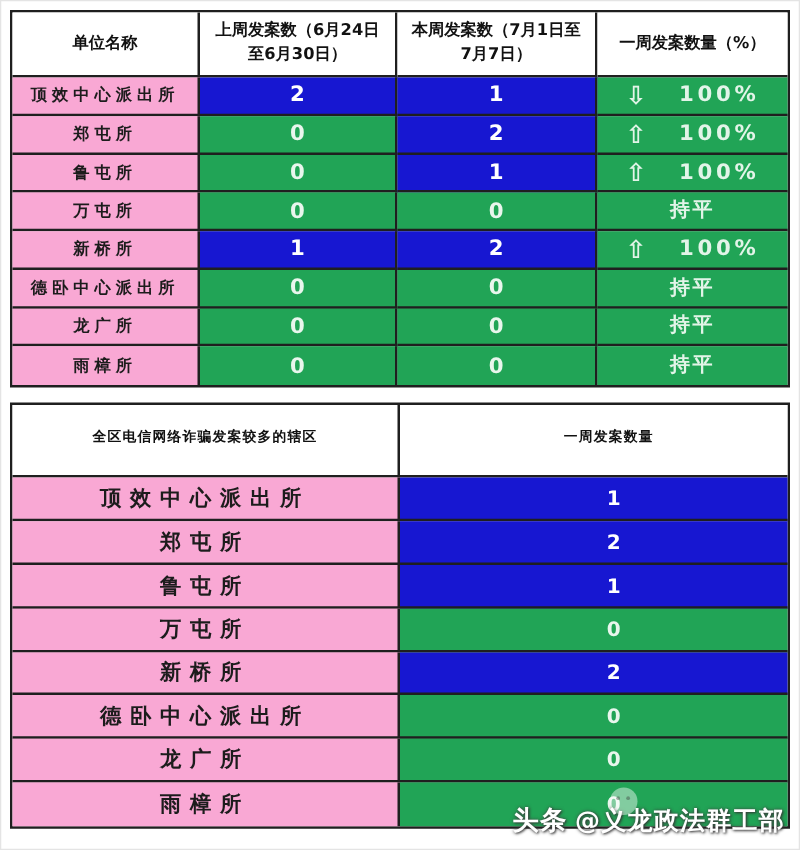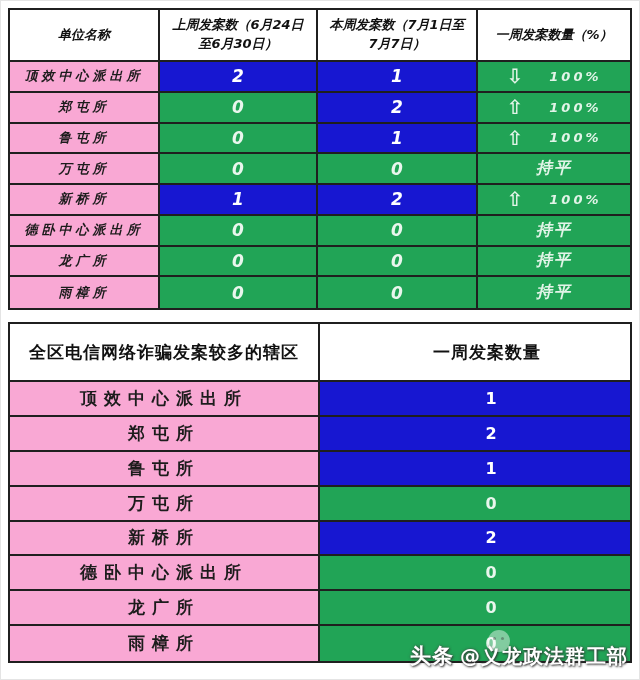--- a/index.html
+++ b/index.html
@@ -10,46 +10,46 @@
     overflow:hidden;
   }
   .tbl{
     position:absolute;left:8px;
     border:2px solid var(--border,#1f1f1f);
     display:grid;background:#ffffff;
     box-sizing:border-box;
   }
   #table1{top:8px;width:624px;height:302px;
     grid-template-columns:150px 158px 160px 152px;
-    grid-template-rows:52px repeat(8,1fr);font-style:italic;}
+    grid-template-rows:52px repeat(8,1fr);}
   #table2{top:322px;width:624px;height:341px;
     grid-template-columns:310px 310px;
     grid-template-rows:58px repeat(8,1fr);}
   .cell{
     display:flex;align-items:center;justify-content:center;
     border-right:2px solid var(--border,#1f1f1f);
     border-bottom:2px solid var(--border,#1f1f1f);
     box-sizing:border-box;text-align:center;position:relative;
   }
   #table1 > .cell:nth-child(4n){border-right:none;}
   #table1 > .cell:nth-last-child(-n+4){border-bottom:none;}
   #table2 > .cell:nth-child(2n){border-right:none;padding-left:32px;}
   #table2 > .cell:nth-last-child(-n+2){border-bottom:none;}
   .hdr{background:#ffffff;font-weight:bold;color:#111;font-size:13px;line-height:1.45;padding:2px 8px;}
-  #table2 .hdr{font-size:17px;letter-spacing:1px;}
+  #table2 .hdr{font-size:11px;letter-spacing:1px;font-family:Liberation Mono, monospace;}
   .name{background:#f9a8d4;font-weight:bold;color:#1c1c1c;font-size:13px;letter-spacing:4px;}
   #table2 .name{font-size:17px;letter-spacing:7px;}
   .bg-blue{background:var(--blue,#1717d1);}
   .bg-green{background:var(--green,#21a456);}
   .num{font-size:17px;color:#e9f6ed;font-weight:bold;}
   .bg-blue.num{color:#ffffff;}
   #table2 .num{font-size:16px;}
   .trend{gap:26px;font-weight:bold;color:#e2f4e8;}
   .trend .arrow{font-size:20px;line-height:1;}
-  .trend .pct{font-size:13px;letter-spacing:3px;}
+  .trend .pct{font-size:17px;letter-spacing:3px;}
   .trend .flat{font-size:16px;letter-spacing:2px;}
   .watermark{
     position:absolute;right:12px;bottom:10px;
     display:flex;align-items:flex-end;gap:6px;
     font-weight:bold;color:#ffffff;white-space:nowrap;
     text-shadow:0 0 3px rgba(70,70,70,.95),1px 1px 2px rgba(40,40,40,.8);
     font-size:20px;letter-spacing:1px;
   }
   .wm-icon{
     position:absolute;left:78px;top:-12px;width:22px;height:22px;border-radius:50%;

